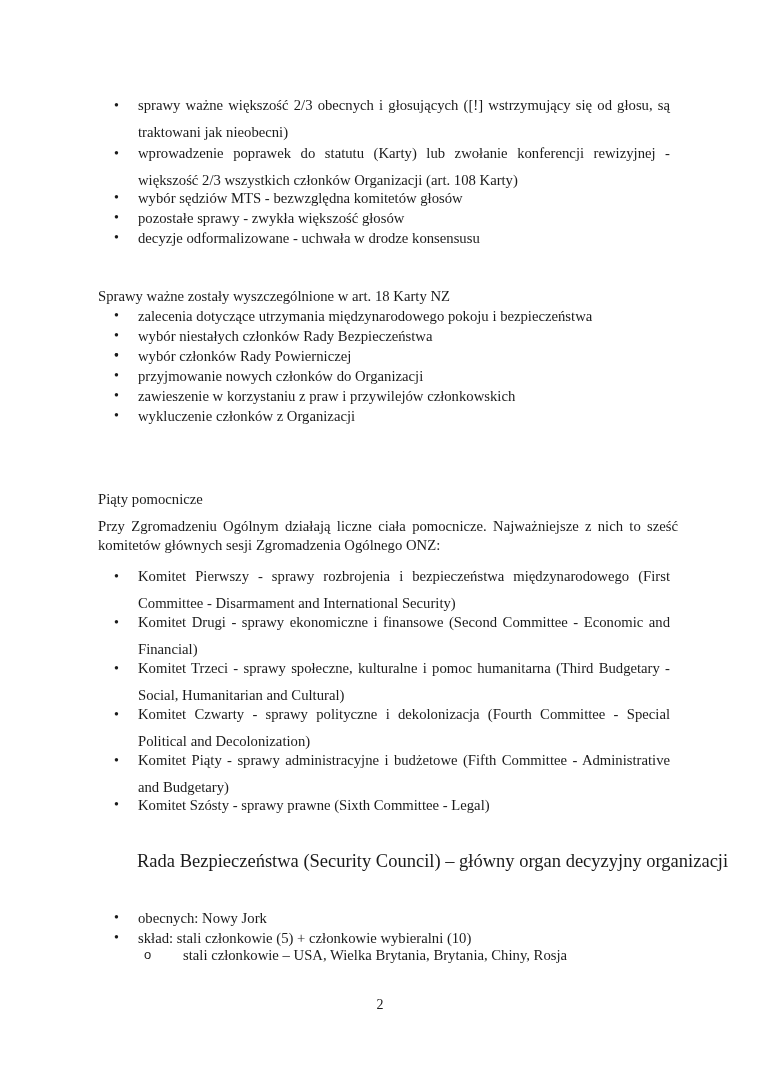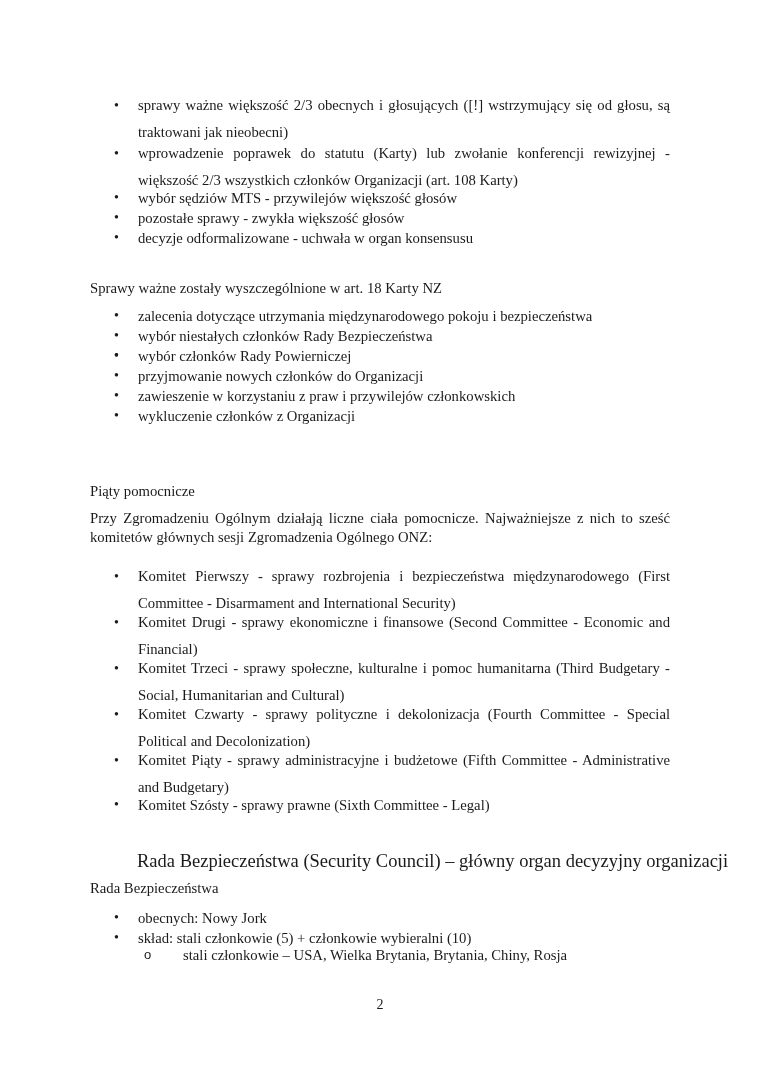--- a/index.html
+++ b/index.html
@@ -4,21 +4,21 @@
   <style>
     html, body { margin:0; padding:0; background:#ffffff; }
     body { width:760px; height:1075px; position:relative; overflow:hidden;
       font-family:"Liberation Serif", serif; color:#1a1a1a; font-size:14.7px; }
     .page { position:absolute; left:0; top:0; width:760px; height:1075px; }
     .ul { position:absolute; left:90px; width:580px; margin:0; padding:0; list-style:none; }
     .li { position:relative; padding-left:48px; text-align:justify; }
     .li .bullet { position:absolute; left:24px; top:0; width:14px; font-size:14px; }
     .li.wide { line-height:27px; margin-top:-4px; }
     .li.tight { line-height:20px; }
-    .para { position:absolute; left:90px; width:580px; margin:0; }
+    .para { position:absolute; left:90px; width:580px; margin:8px; }
     .sub { position:absolute; left:138px; }
     .sub .obullet { position:absolute; left:6px; font-family:"Liberation Sans", sans-serif; font-size:13px; }
     .sub .txt { position:absolute; left:45px; white-space:nowrap; }
     .heading { position:absolute; left:90px; top:851px; font-size:18.5px; white-space:nowrap;margin-left:47px; }
     .pagenum { position:absolute; left:0; width:760px; text-align:center; top:997px; font-size:14px; }
   </style>
 </head>
 <body>
 
 <div class="page">
@@ -27,29 +27,29 @@
     <div class="li wide" style="margin-top:0;">
       <span class="bullet">•</span>
       <span>sprawy ważne większość 2/3 obecnych i głosujących ([!] wstrzymujący się od głosu, są traktowani jak nieobecni)</span>
     </div>
     <div class="li wide" style="margin-top:-6px;">
       <span class="bullet">•</span>
       <span>wprowadzenie poprawek do statutu (Karty) lub zwołanie konferencji rewizyjnej - większość 2/3 wszystkich członków Organizacji (art. 108 Karty)</span>
     </div>
     <div class="li tight" style="margin-top:-6px;">
       <span class="bullet">•</span>
-      <span>wybór sędziów MTS - przywilejów większość głosów</span>
+      <span>wybór sędziów MTS - bezwzględna komitetów głosów</span>
     </div>
     <div class="li tight">
       <span class="bullet">•</span>
       <span>pozostałe sprawy - zwykła większość głosów</span>
     </div>
     <div class="li tight">
       <span class="bullet">•</span>
-      <span>decyzje odformalizowane - uchwała w organ konsensusu</span>
+      <span>decyzje odformalizowane - uchwała w drodze konsensusu</span>
     </div>
   </div>
 
   <p class="para" style="top:280px;">Sprawy ważne zostały wyszczególnione w art. 18 Karty NZ</p>
 
   <div class="ul" style="top:306px;">
     <div class="li tight"><span class="bullet">•</span><span>zalecenia dotyczące utrzymania międzynarodowego pokoju i bezpieczeństwa</span></div>
     <div class="li tight"><span class="bullet">•</span><span>wybór niestałych członków Rady Bezpieczeństwa</span></div>
     <div class="li tight"><span class="bullet">•</span></div>
     <div class="li tight"><span class="bullet">•</span><span>wybór członków Rady Powierniczej</span></div>
@@ -64,21 +64,20 @@
   <div class="ul" style="top:563px;">
     <div class="li wide" style="margin-top:0;"><span class="bullet">•</span><span>Komitet Pierwszy - sprawy rozbrojenia i bezpieczeństwa międzynarodowego (First Committee - Disarmament and International Security)</span></div>
     <div class="li wide" style="margin-top:-8px;"><span class="bullet">•</span><span>Komitet Drugi - sprawy ekonomiczne i finansowe (Second Committee - Economic and Financial)</span></div>
     <div class="li wide" style="margin-top:-8px;"><span class="bullet">•</span><span>Komitet Trzeci - sprawy społeczne, kulturalne i pomoc humanitarna (Third Budgetary - Social, Humanitarian and Cultural)</span></div>
     <div class="li wide" style="margin-top:-8px;"><span class="bullet">•</span><span>Komitet Czwarty - sprawy polityczne i dekolonizacja (Fourth Committee - Special Political and Decolonization)</span></div>
     <div class="li wide" style="margin-top:-8px;"><span class="bullet">•</span><span>Komitet Piąty - sprawy administracyjne i budżetowe (Fifth Committee - Administrative and Budgetary)</span></div>
     <div class="li tight" style="margin-top:-6px;"><span class="bullet">•</span><span>Komitet Szósty - sprawy prawne (Sixth Committee - Legal)</span></div>
   </div>
 
   <div class="heading">Rada Bezpieczeństwa (Security Council) – główny organ decyzyjny organizacji</div>
-  <p class="para" style="top:880px;">Rada Bezpieczeństwa</p>
 
   <div class="ul" style="top:908px;">
     <div class="li tight"><span class="bullet">•</span><span>obecnych: Nowy Jork</span></div>
     <div class="li tight"><span class="bullet">•</span><span>skład: stali członkowie (5) + członkowie wybieralni (10)</span></div>
   </div>
   <div class="sub" style="top:947px;">
     <span class="obullet">o</span>
     <span class="txt">stali członkowie –  USA, Wielka Brytania, Brytania, Chiny, Rosja</span>
   </div>
 

